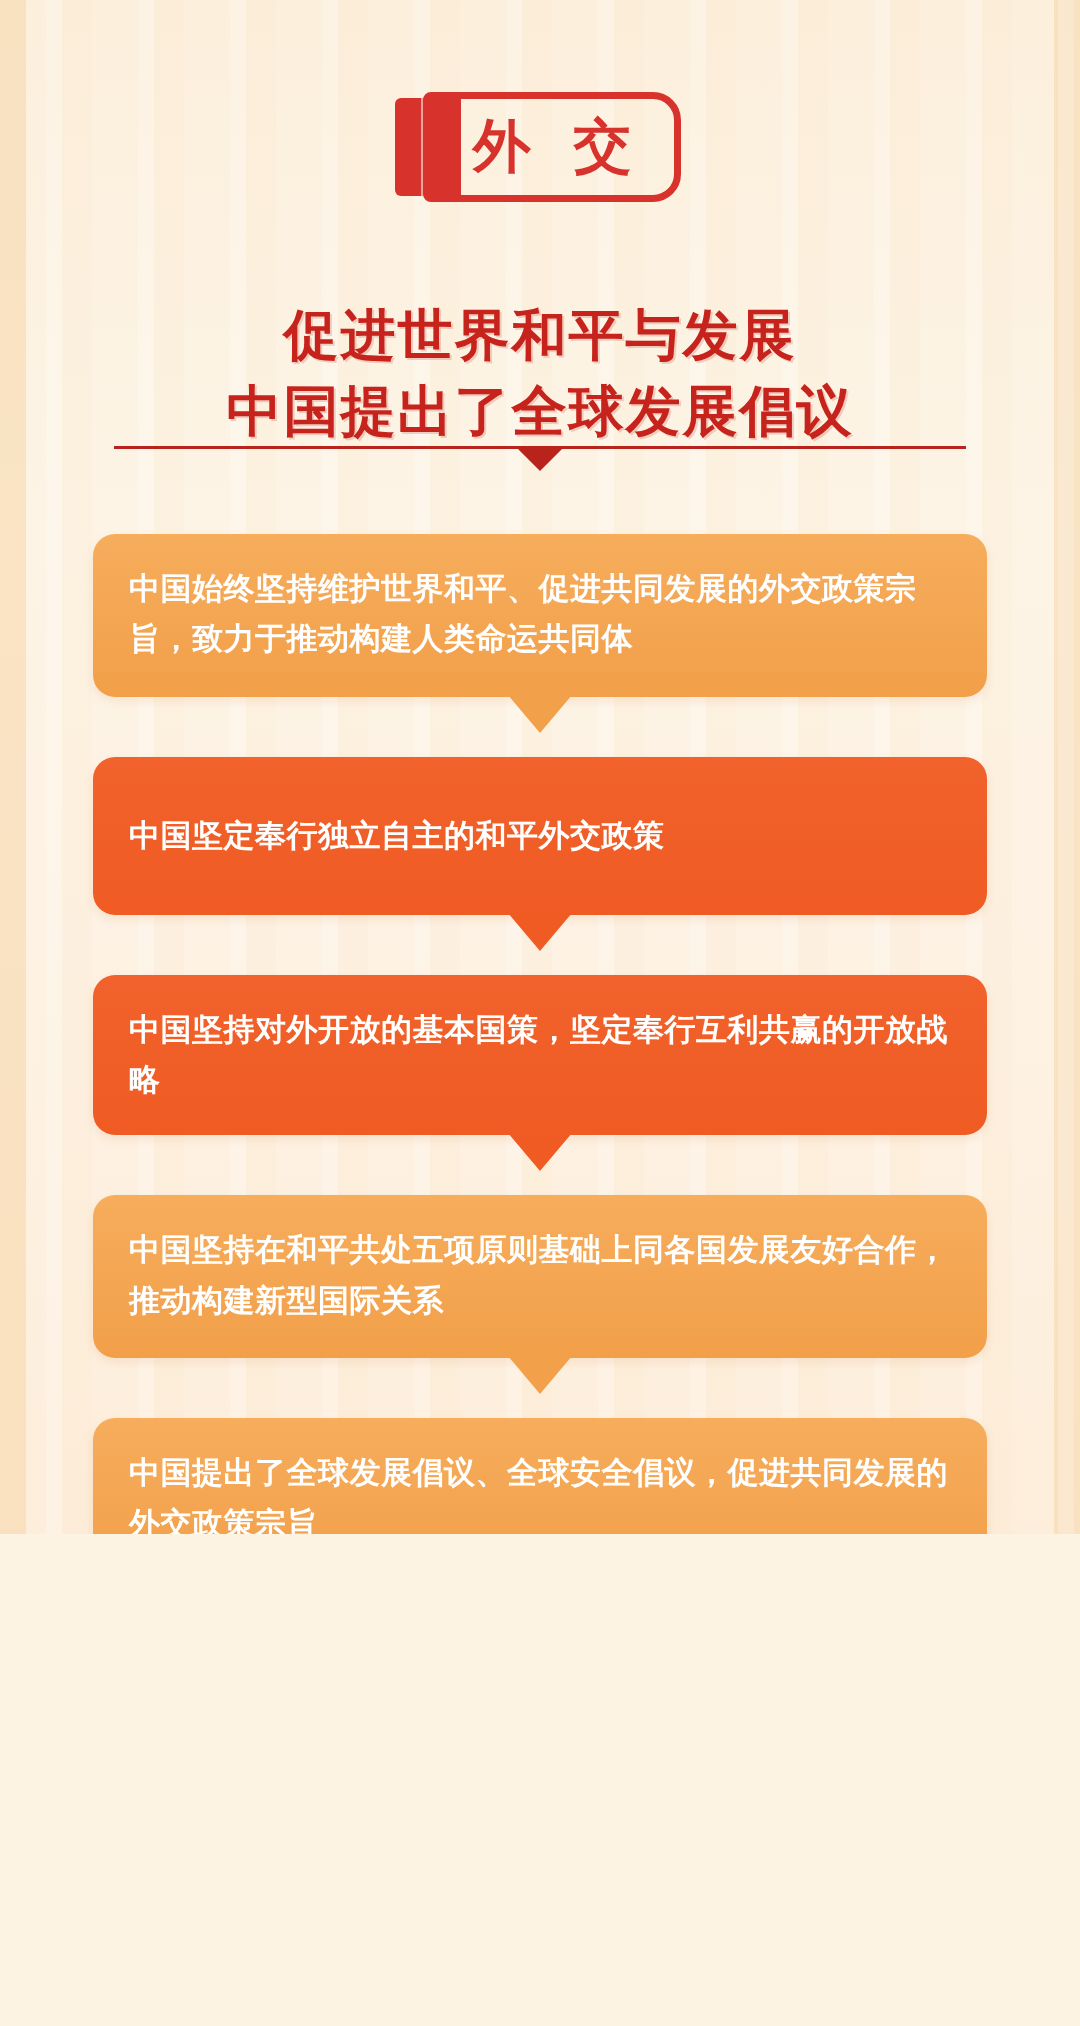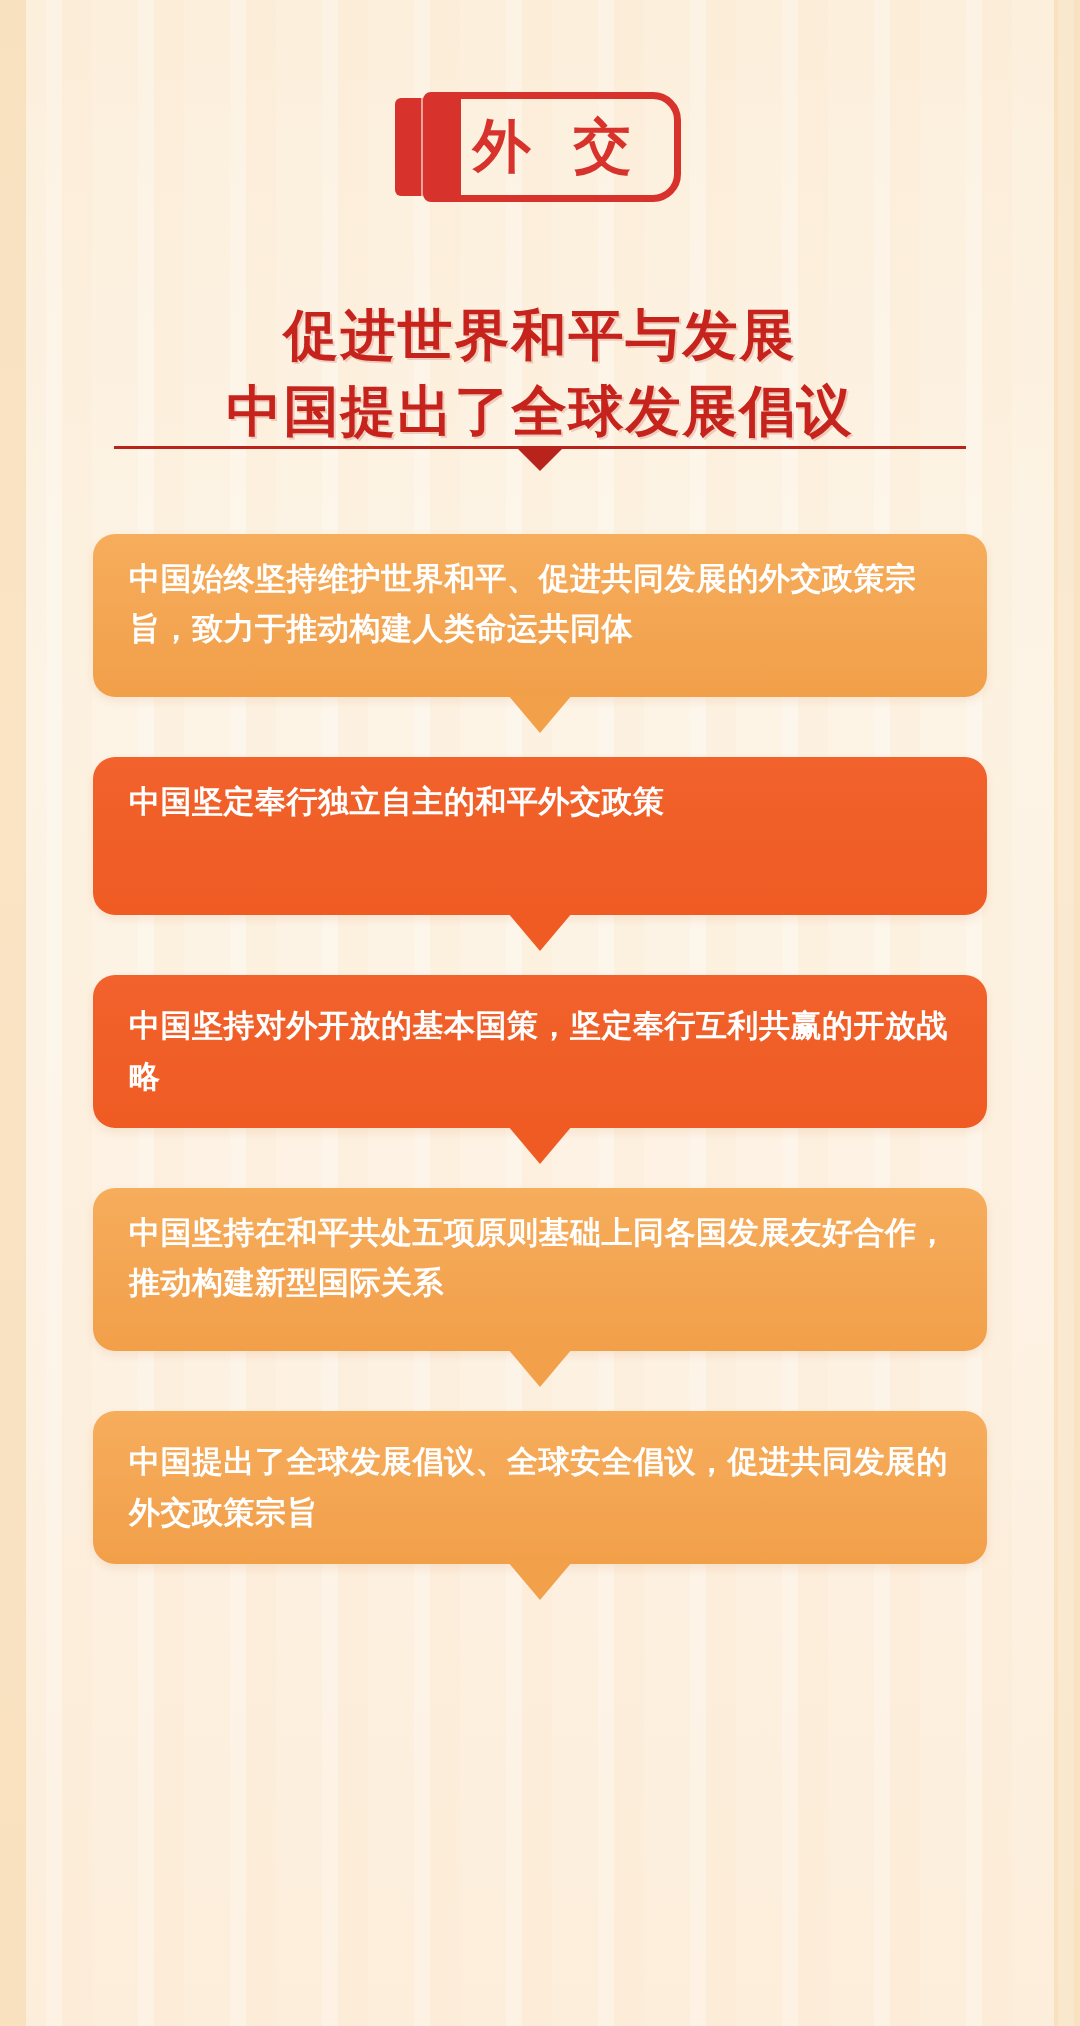--- a/index.html
+++ b/index.html
@@ -10,21 +10,21 @@
     width: 1080px;
     height: 2026px;
     font-family: "Liberation Sans", sans-serif;
     background: #fdf3e3;
     overflow: hidden;
   }
 
   .poster {
     position: relative;
     width: 1080px;
-    height: 2026px;
+    height: 1534px;
     background:
       linear-gradient(90deg,
         rgba(246,214,168,0.55) 0px,
         rgba(246,214,168,0.55) 26px,
         rgba(252,238,214,0.0) 26px,
         rgba(252,238,214,0.0) 60px),
       linear-gradient(270deg,
         rgba(246,214,168,0.55) 0px,
         rgba(246,214,168,0.55) 26px,
         rgba(252,238,214,0.0) 26px,
@@ -155,21 +155,21 @@
   .cards {
     position: absolute;
     top: 534px;
     left: 93px;
     width: 894px;
   }
   .card {
     position: relative;
     border-radius: 22px;
     box-sizing: border-box;
-    padding: 20px 36px;
+    padding: 30px 36px;
     margin-bottom: 60px;
     color: #ffffff;
     font-size: 31px;
     line-height: 1.62;
     letter-spacing: .5px;
     font-weight: bold;
     font-family: "Liberation Sans", sans-serif;
     box-shadow: 0 4px 10px rgba(200,110,40,0.12);
   }
   .card .text { display: block; }
@@ -187,21 +187,21 @@
   }
   .card.light {
     background: linear-gradient(180deg, #f6ad5c 0%, #f29f49 100%);
     --tip: #f2a04a;
   }
   .card.dark {
     background: linear-gradient(180deg, #f2622c 0%, #ef5b23 100%);
     --tip: #ef5b23;
   }
   .card.c1 { min-height: 163px; }
-  .card.c2 { min-height: 158px; display: flex; align-items: flex-start; }
+  .card.c2 { min-height: 158px; display: flex; align-items: center; }
   .card.c3 { min-height: 163px; }
   .card.c4 { min-height: 153px; display: flex; align-items: center; }
   .card.c5 { min-height: 153px; display: flex; align-items: center; margin-bottom: 0; }
 </style>
 </head>
 <body>
 
 <div class="poster">
   <div class="streaks"></div>
 

